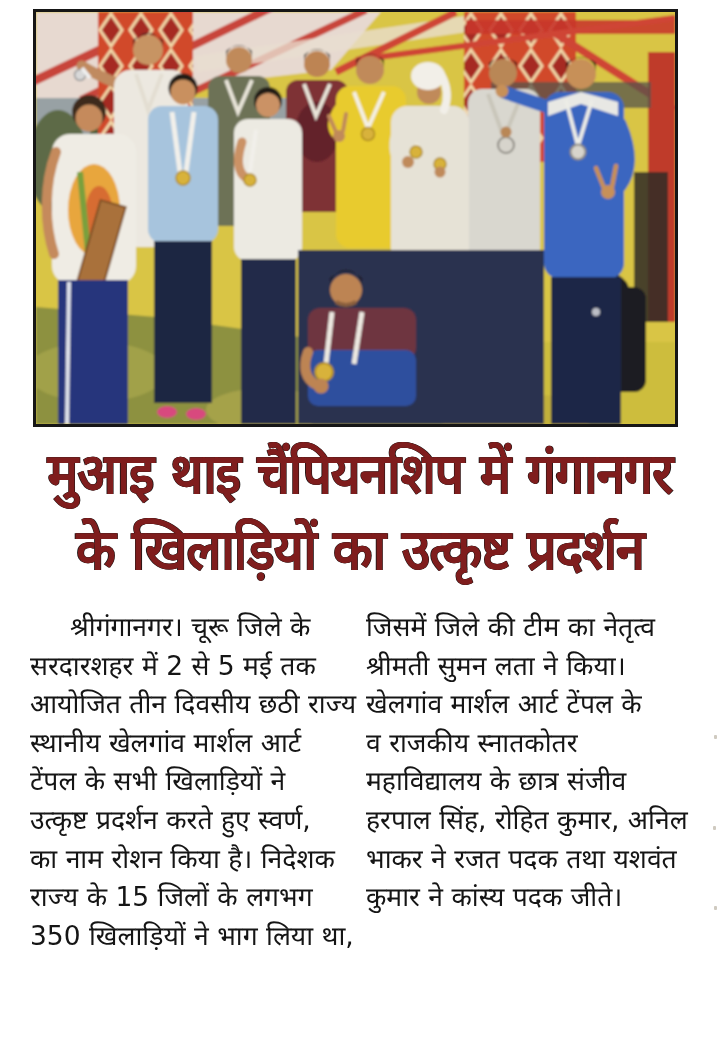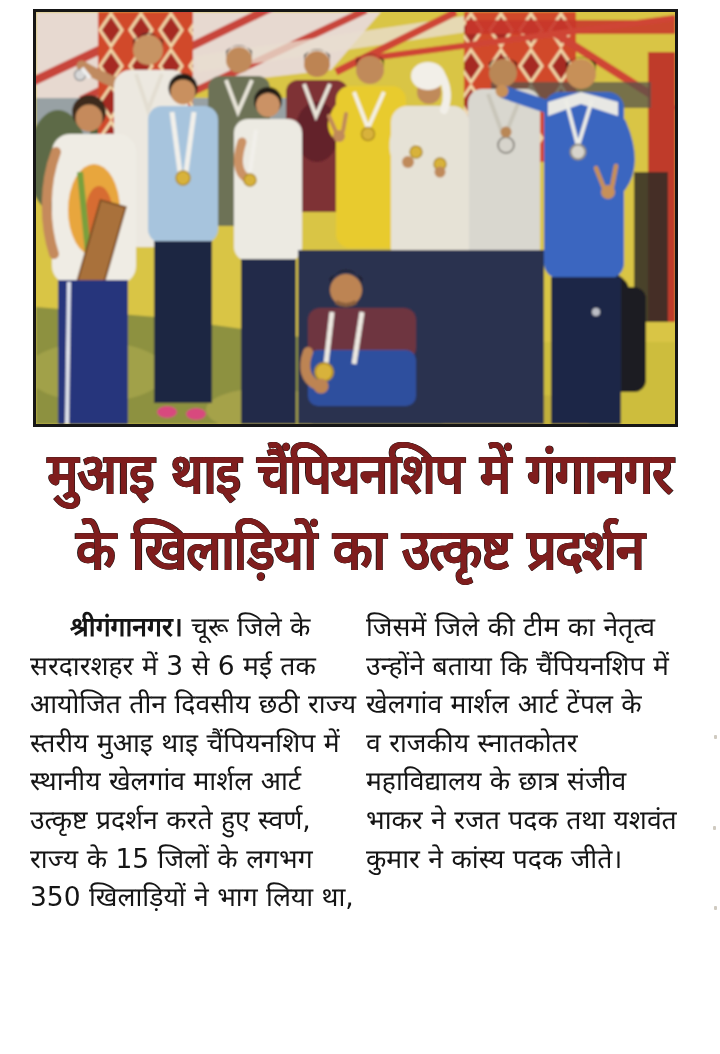--- a/index.html
+++ b/index.html
@@ -10,21 +10,21 @@
   .photo-frame svg{display:block;width:100%;height:100%;}
   .headline{position:absolute;top:436px;left:0;width:720px;text-align:center;
         font-weight:800;font-size:56px;line-height:76px;color:#7f1d1d;letter-spacing:-1px;}
   .headline .hline{white-space:nowrap;transform:scaleX(0.92);transform-origin:50% 50%;
         text-shadow:0.6px 0 0 #141414,-0.6px 0 0 #141414;}
   .bodytext{position:absolute;top:608px;font-size:26.5px;line-height:38.6px;color:#151515;}
   .col-left{left:30px;width:332px;}
   .col-right{left:366px;width:346px;}
   .tline{white-space:nowrap;height:38.6px;line-height:38.6px;}
   .tline.indent{padding-left:40px;}
-  .lead-bold{font-weight:bold;}
+  .lead-bold{font-weight:normal;}
   .margin-dot{position:absolute;width:3px;height:4px;background:#a89f8d;opacity:0.55;border-radius:1px;}
 </style>
 </head>
 <body>
 
 <div class="page">
 
   <figure class="photo-frame" style="margin:0">
     <svg viewBox="0 0 639 412" preserveAspectRatio="none">
       <defs>
@@ -191,37 +191,39 @@
   <h1 class="headline" style="margin:0">
     <div class="hline">मुआइ थाइ चैंपियनशिप में गंगानगर</div>
     <div class="hline">के खिलाड़ियों का उत्कृष्ट प्रदर्शन</div>
   </h1>
 
   <div class="bodytext col-left">
     <div class="tline indent">
       <span class="lead-bold">श्रीगंगानगर।</span><span> चूरू जिले के</span>
     </div>
     <div>
-        <div class="tline">सरदारशहर में 3 से 6 मई तक</div>
+        <div class="tline">सरदारशहर में 2 से 5 मई तक</div>
         <div class="tline">आयोजित तीन दिवसीय छठी राज्य</div>
-        <div class="tline">स्तरीय मुआइ थाइ चैंपियनशिप में</div>
         <div class="tline">स्थानीय खेलगांव मार्शल आर्ट</div>
+        <div class="tline">टेंपल के सभी खिलाड़ियों ने</div>
         <div class="tline">उत्कृष्ट प्रदर्शन करते हुए स्वर्ण,</div>
+        <div class="tline">का नाम रोशन किया है। निदेशक</div>
         <div class="tline">राज्य के 15 जिलों के लगभग</div>
         <div class="tline">350 खिलाड़ियों ने भाग लिया था,</div>
       </div>
   </div>
 
   <div class="bodytext col-right">
     <div>
         <div class="tline">जिसमें जिले की टीम का नेतृत्व</div>
-        <div class="tline">उन्होंने बताया कि चैंपियनशिप में</div>
+        <div class="tline">श्रीमती सुमन लता ने किया।</div>
         <div class="tline">खेलगांव मार्शल आर्ट टेंपल के</div>
         <div class="tline">व राजकीय स्नातकोतर</div>
         <div class="tline">महाविद्यालय के छात्र संजीव</div>
+        <div class="tline">हरपाल सिंह, रोहित कुमार, अनिल</div>
         <div class="tline">भाकर ने रजत पदक तथा यशवंत</div>
         <div class="tline">कुमार ने कांस्य पदक जीते।</div>
       </div>
   </div>
 
   <div class="margin-dot" style="left:714px;top:735px"></div>
   <div class="margin-dot" style="left:713px;top:826px"></div>
   <div class="margin-dot" style="left:714px;top:906px"></div>
 
 </div>

